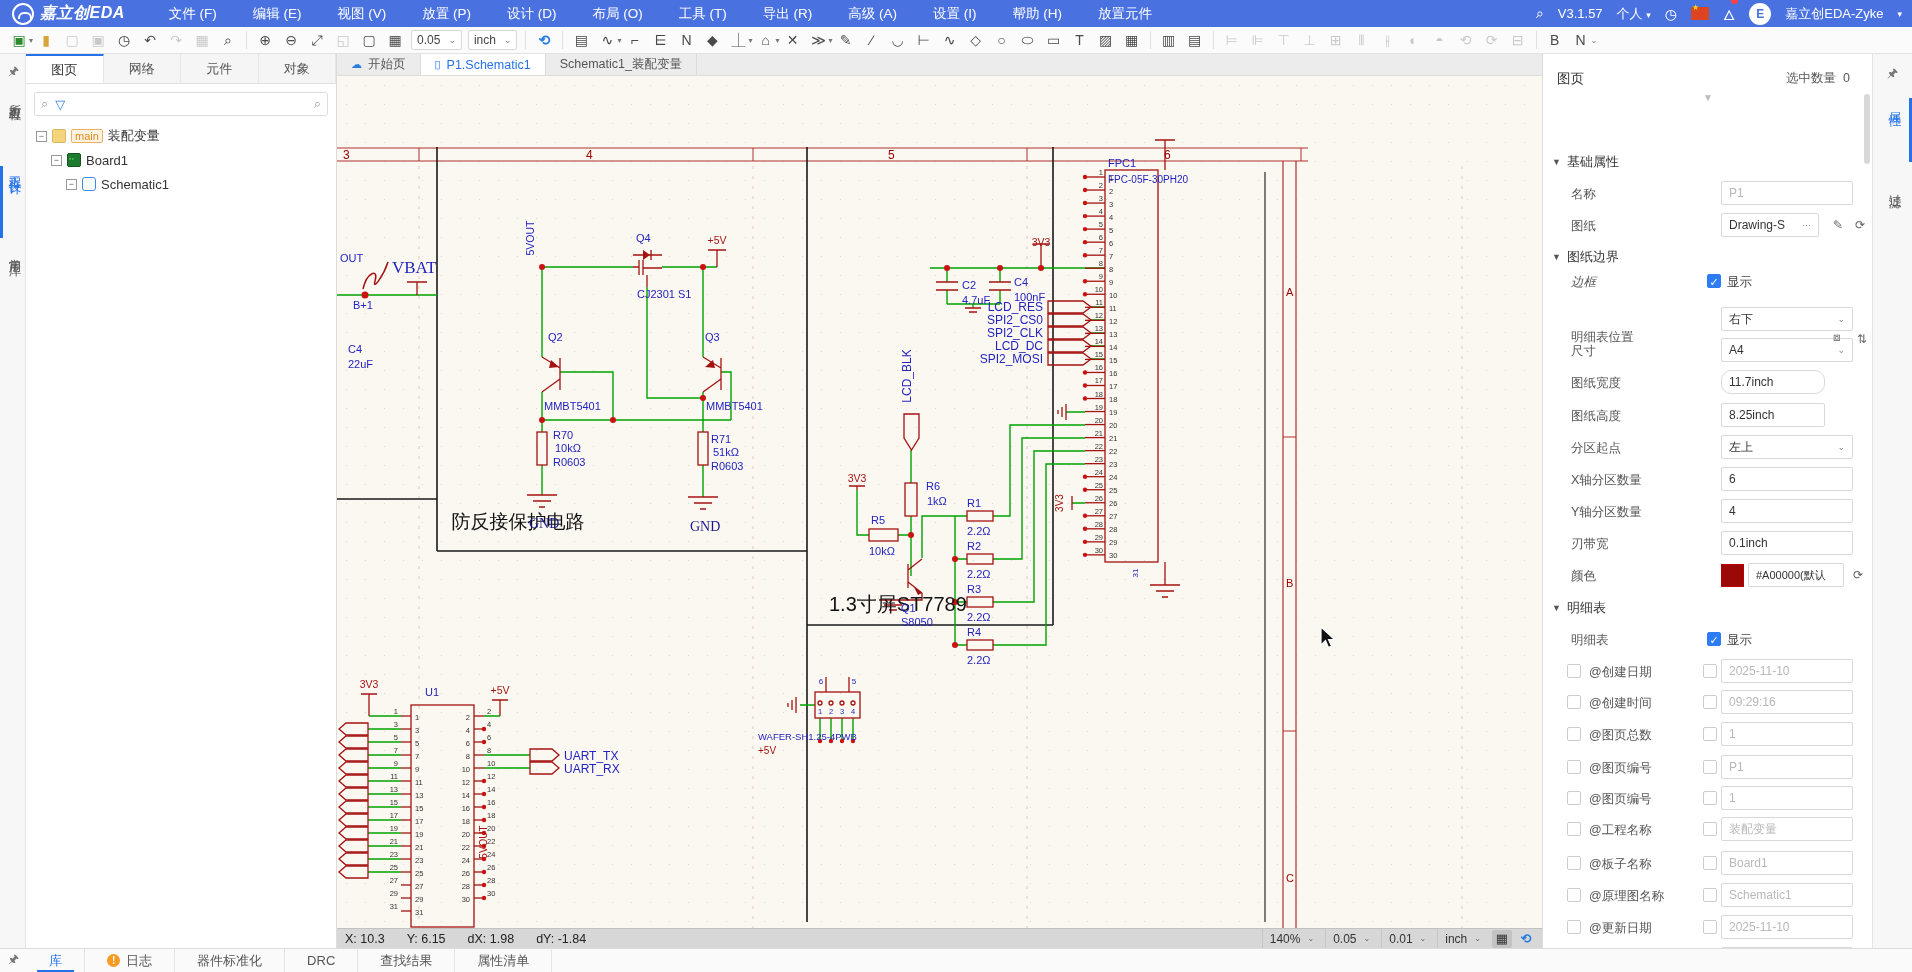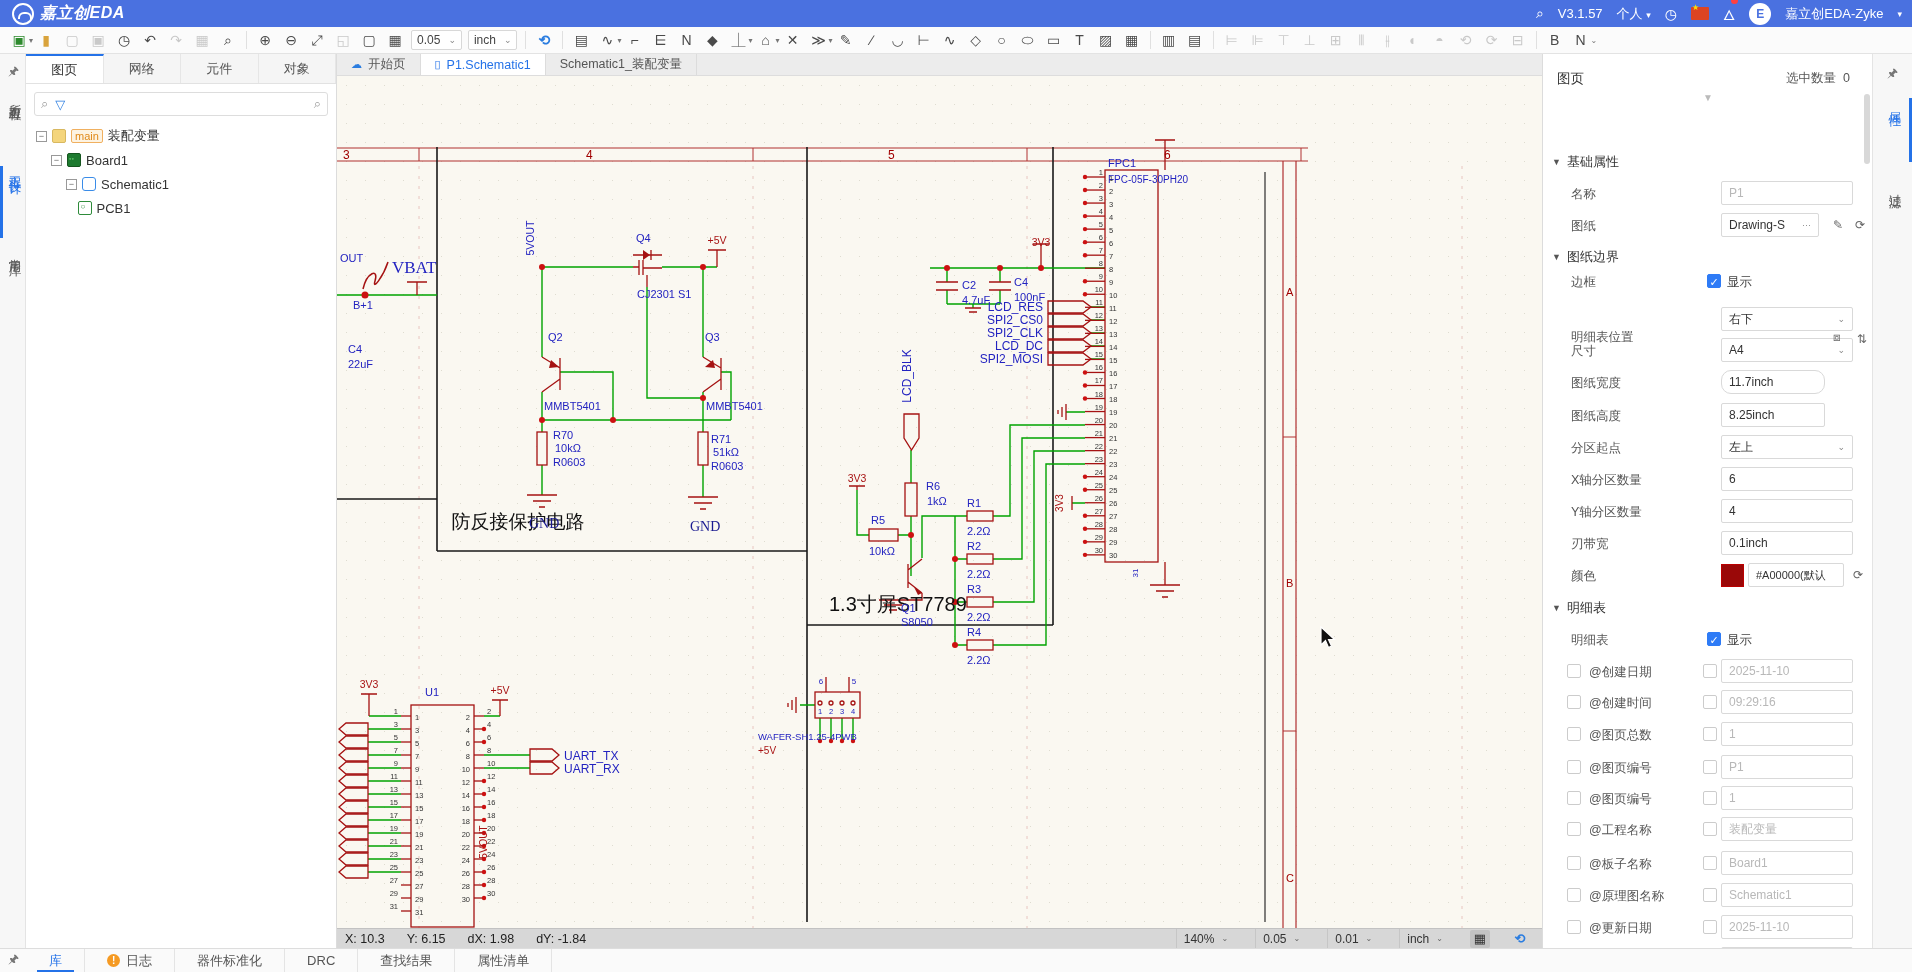--- a/index.html
+++ b/index.html
@@ -59,21 +59,21 @@
   .dtab.act { background:#fff; color:#2472e8; }
   .dtab .fico { font-size:11px; }
   
   #canvas { position:absolute; left:337px; top:76px; width:1205px; height:852px; background:#faf8f1;
             background-image:radial-gradient(#dedcd0 0.8px, transparent 0.8px); background-size:19px 19px; overflow:hidden; }
   svg text { font-family:"Liberation Sans",sans-serif; }
   svg text.g, svg text.gv { font-family:"Liberation Serif",serif; }
   
   #statusbar { position:absolute; left:337px; top:928px; width:1205px; height:20px; background:#d7d7d7; border-top:1px solid #c2c2c2; font-size:12.5px; color:#222; display:flex; align-items:center; }
   #coords { margin-left:8px; display:flex; gap:22px; }
-  #sb-right { position:absolute; right:12px; display:flex; align-items:center; gap:20px; height:20px;text-align:right; }
+  #sb-right { position:absolute; right:6px; display:flex; align-items:center; gap:4px; height:20px;text-align:right; }
   .sb-dd { display:flex; align-items:center; gap:7px; padding:0 7px; font-size:12px; color:#333; border-left:1px solid #c6c6c6; height:20px; }
   .sb-dd .car { font-size:8px; color:#666; }
   .sb-ico { width:20px; height:18px; display:flex; align-items:center; justify-content:center; font-size:13px; color:#333; }
   .sb-ico.grid { background:#c3c3c3; border-radius:2px; }
   .sb-ico.blue { color:#2b7de0; font-weight:bold; }
   
   #bottombar { position:absolute; left:0; top:948px; width:1912px; height:24px; background:#fafafa; border-top:1px solid #ddd; display:flex; align-items:center; font-size:13px; color:#555; }
   .btab { padding:0 22px; height:24px; display:flex; align-items:center; gap:6px; border-right:1px solid #e4e4e4; position:relative; }
   .btab.act { color:#2472e8; }
   .btab.act::after { content:""; position:absolute; left:10px; right:10px; bottom:0; height:3px; background:#2472e8; }
@@ -102,20 +102,34 @@
   #cursor { position:absolute; pointer-events:none; z-index:99; }
 </style>
 </head>
 <body>
 
 <div id="menubar">
   <div id="logo">
     <span class="cloud"></span>
     <span>嘉立创EDA</span>
   </div>
+  <div id="menus">
+      <span class="mi">文件 (F)</span>
+      <span class="mi">编辑 (E)</span>
+      <span class="mi">视图 (V)</span>
+      <span class="mi">放置 (P)</span>
+      <span class="mi">设计 (D)</span>
+      <span class="mi">布局 (O)</span>
+      <span class="mi">工具 (T)</span>
+      <span class="mi">导出 (R)</span>
+      <span class="mi">高级 (A)</span>
+      <span class="mi">设置 (I)</span>
+      <span class="mi">帮助 (H)</span>
+      <span class="mi">放置元件</span>
+    </div>
   <div id="mb-right">
     <span class="mb-ico">⌕</span>
     <span>V3.1.57</span>
     <span><span>个人</span> <span style="font-size:9px">▾</span></span>
     <span class="mb-ico">◷</span>
     <span id="flag-icon"></span>
     <span id="bell" class="mb-ico">🜂<span class="dot"></span></span>
     <span id="avatar">E</span>
     <span>嘉立创EDA-Zyke</span>
     <span style="font-size:9px">▾</span>
@@ -229,25 +243,20 @@
       </div>
       <div class="trow" style="padding-left: 25px;">
         <span class="texp">−</span>
         <span class="tico board"></span>
         <span class="tlabel">Board1</span>
       </div>
       <div class="trow" style="padding-left: 40px;">
         <span class="texp">−</span>
         <span class="tico schematic"></span>
         <span class="tlabel">Schematic1</span>
-      </div>
-      <div class="trow" style="padding-left: 40px;">
-        <span> </span>
-        <span class="tico pcb"></span>
-        <span class="tlabel">PCB1</span>
       </div>
     </div>
 </div>
 
 <div id="doctabs">
     <div class="dtab">
       <span class="fico" style="color: rgb(43, 125, 224);">☁</span>
       <span>开始页</span>
     </div>
     <div class="dtab act">
@@ -780,21 +789,21 @@
       </div>
       <div class="rp-row" style="top: 190px;">
         <div class="rp-sec" style="top: 4px;">
           <span class="tri">▼</span>
           <span>图纸边界</span>
         </div>
       </div>
       <div class="rp-row" style="top: 215px;">
         <span class="rp-cb on" style="left: 164px; top: 5px;">✓</span>
         <span class="rp-cbtext" style="top: 5px;">显示</span>
-        <span class="rp-label" style="top: 5px;">边框</span>
+        <span class="rp-label" style="top: 5px; font-style: italic;">边框</span>
       </div>
       <div class="rp-row" style="top: 253px;">
         <div class="rp-input">
           <span>右下</span>
           <span class="car">⌄</span>
         </div>
         <span class="rp-label" style="top: 22px;">明细表位置</span>
       </div>
       <div class="rp-row" style="top: 284px;">
         <div class="rp-input">

